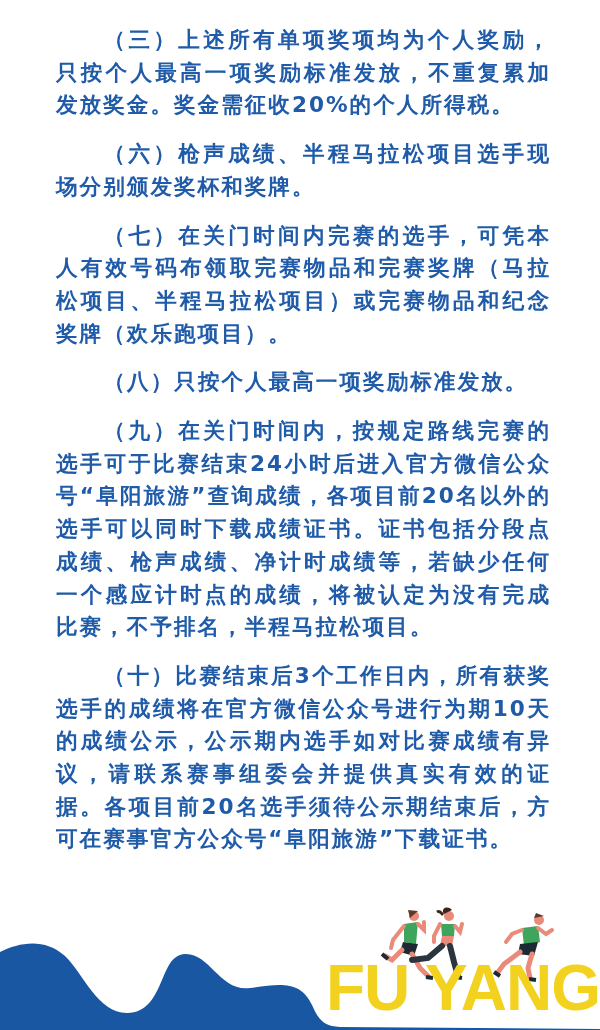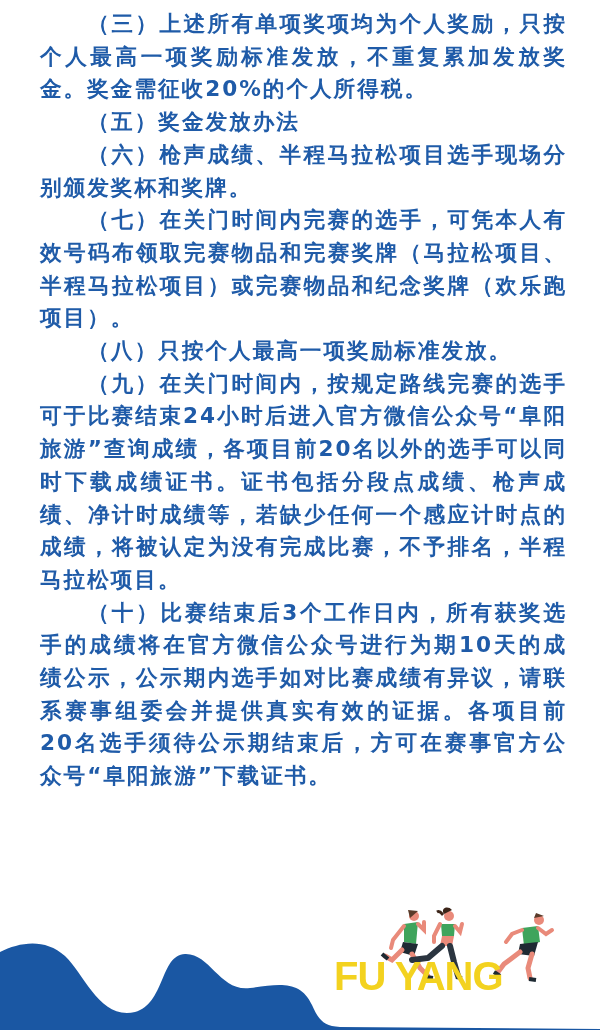--- a/index.html
+++ b/index.html
@@ -6,36 +6,35 @@
   body { width: 600px; height: 1030px; position: relative; overflow: hidden; }
   .content {
     position: absolute; left: 40px; top: 8px; width: 527px;
     color: #1f5ba8;
     font-family: "DejaVu Sans", sans-serif;
     font-size: 21.6px; line-height: 32.7px;
     letter-spacing: 2.0px;
     text-align: justify;
     font-weight: 600;
   }
-  .para { margin: 0; text-indent: 2.2em; }
+  .para { margin: 16px; text-indent: 2.2em; }
   .footer { position: absolute; left: 0; top: 880px; width: 600px; height: 150px; }
   .wave { position: absolute; left: 0; top: 0; }
   .brand {
-    position: absolute; left: 334px; top: 956px;
+    position: absolute; left: 326px; top: 956px;
     font-family: "Liberation Sans", sans-serif; font-weight: 700;
-    font-size: 40px; letter-spacing: -1px; color: #f3d21f; line-height: 1;
+    font-size: 64px; letter-spacing: -1px; color: #f3d21f; line-height: 1;
   }
   .runners { position: absolute; left: 0; top: 0; }
 </style>
 </head>
 <body>
 
 <div class="content">
   <p class="para">（三）上述所有单项奖项均为个人奖励，只按个人最高一项奖励标准发放，不重复累加发放奖金。奖金需征收20%的个人所得税。</p>
-  <p class="para">（五）奖金发放办法</p>
   <p class="para">（六）枪声成绩、半程马拉松项目选手现场分别颁发奖杯和奖牌。</p>
   <p class="para">（七）在关门时间内完赛的选手，可凭本人有效号码布领取完赛物品和完赛奖牌（马拉松项目、半程马拉松项目）或完赛物品和纪念奖牌（欢乐跑项目）。</p>
   <p class="para">（八）只按个人最高一项奖励标准发放。</p>
   <p class="para">（九）在关门时间内，按规定路线完赛的选手可于比赛结束24小时后进入官方微信公众号“阜阳旅游”查询成绩，各项目前20名以外的选手可以同时下载成绩证书。证书包括分段点成绩、枪声成绩、净计时成绩等，若缺少任何一个感应计时点的成绩，将被认定为没有完成比赛，不予排名，半程马拉松项目。</p>
   <p class="para">（十）比赛结束后3个工作日内，所有获奖选手的成绩将在官方微信公众号进行为期10天的成绩公示，公示期内选手如对比赛成绩有异议，请联系赛事组委会并提供真实有效的证据。各项目前20名选手须待公示期结束后，方可在赛事官方公众号“阜阳旅游”下载证书。</p>
 </div>
 
 <div class="footer">
   <svg class="wave" width="600" height="150" viewBox="0 0 600 150">
     <path d="M0,72 C20,62 45,58 65,76 C85,95 100,140 135,132 C165,124 160,75 185,74 C210,73 220,112 250,108 C280,104 300,100 312,125 C318,138 322,146 340,147 L600,149 L600,150 L0,150 Z" fill="#1a57a3"></path>

